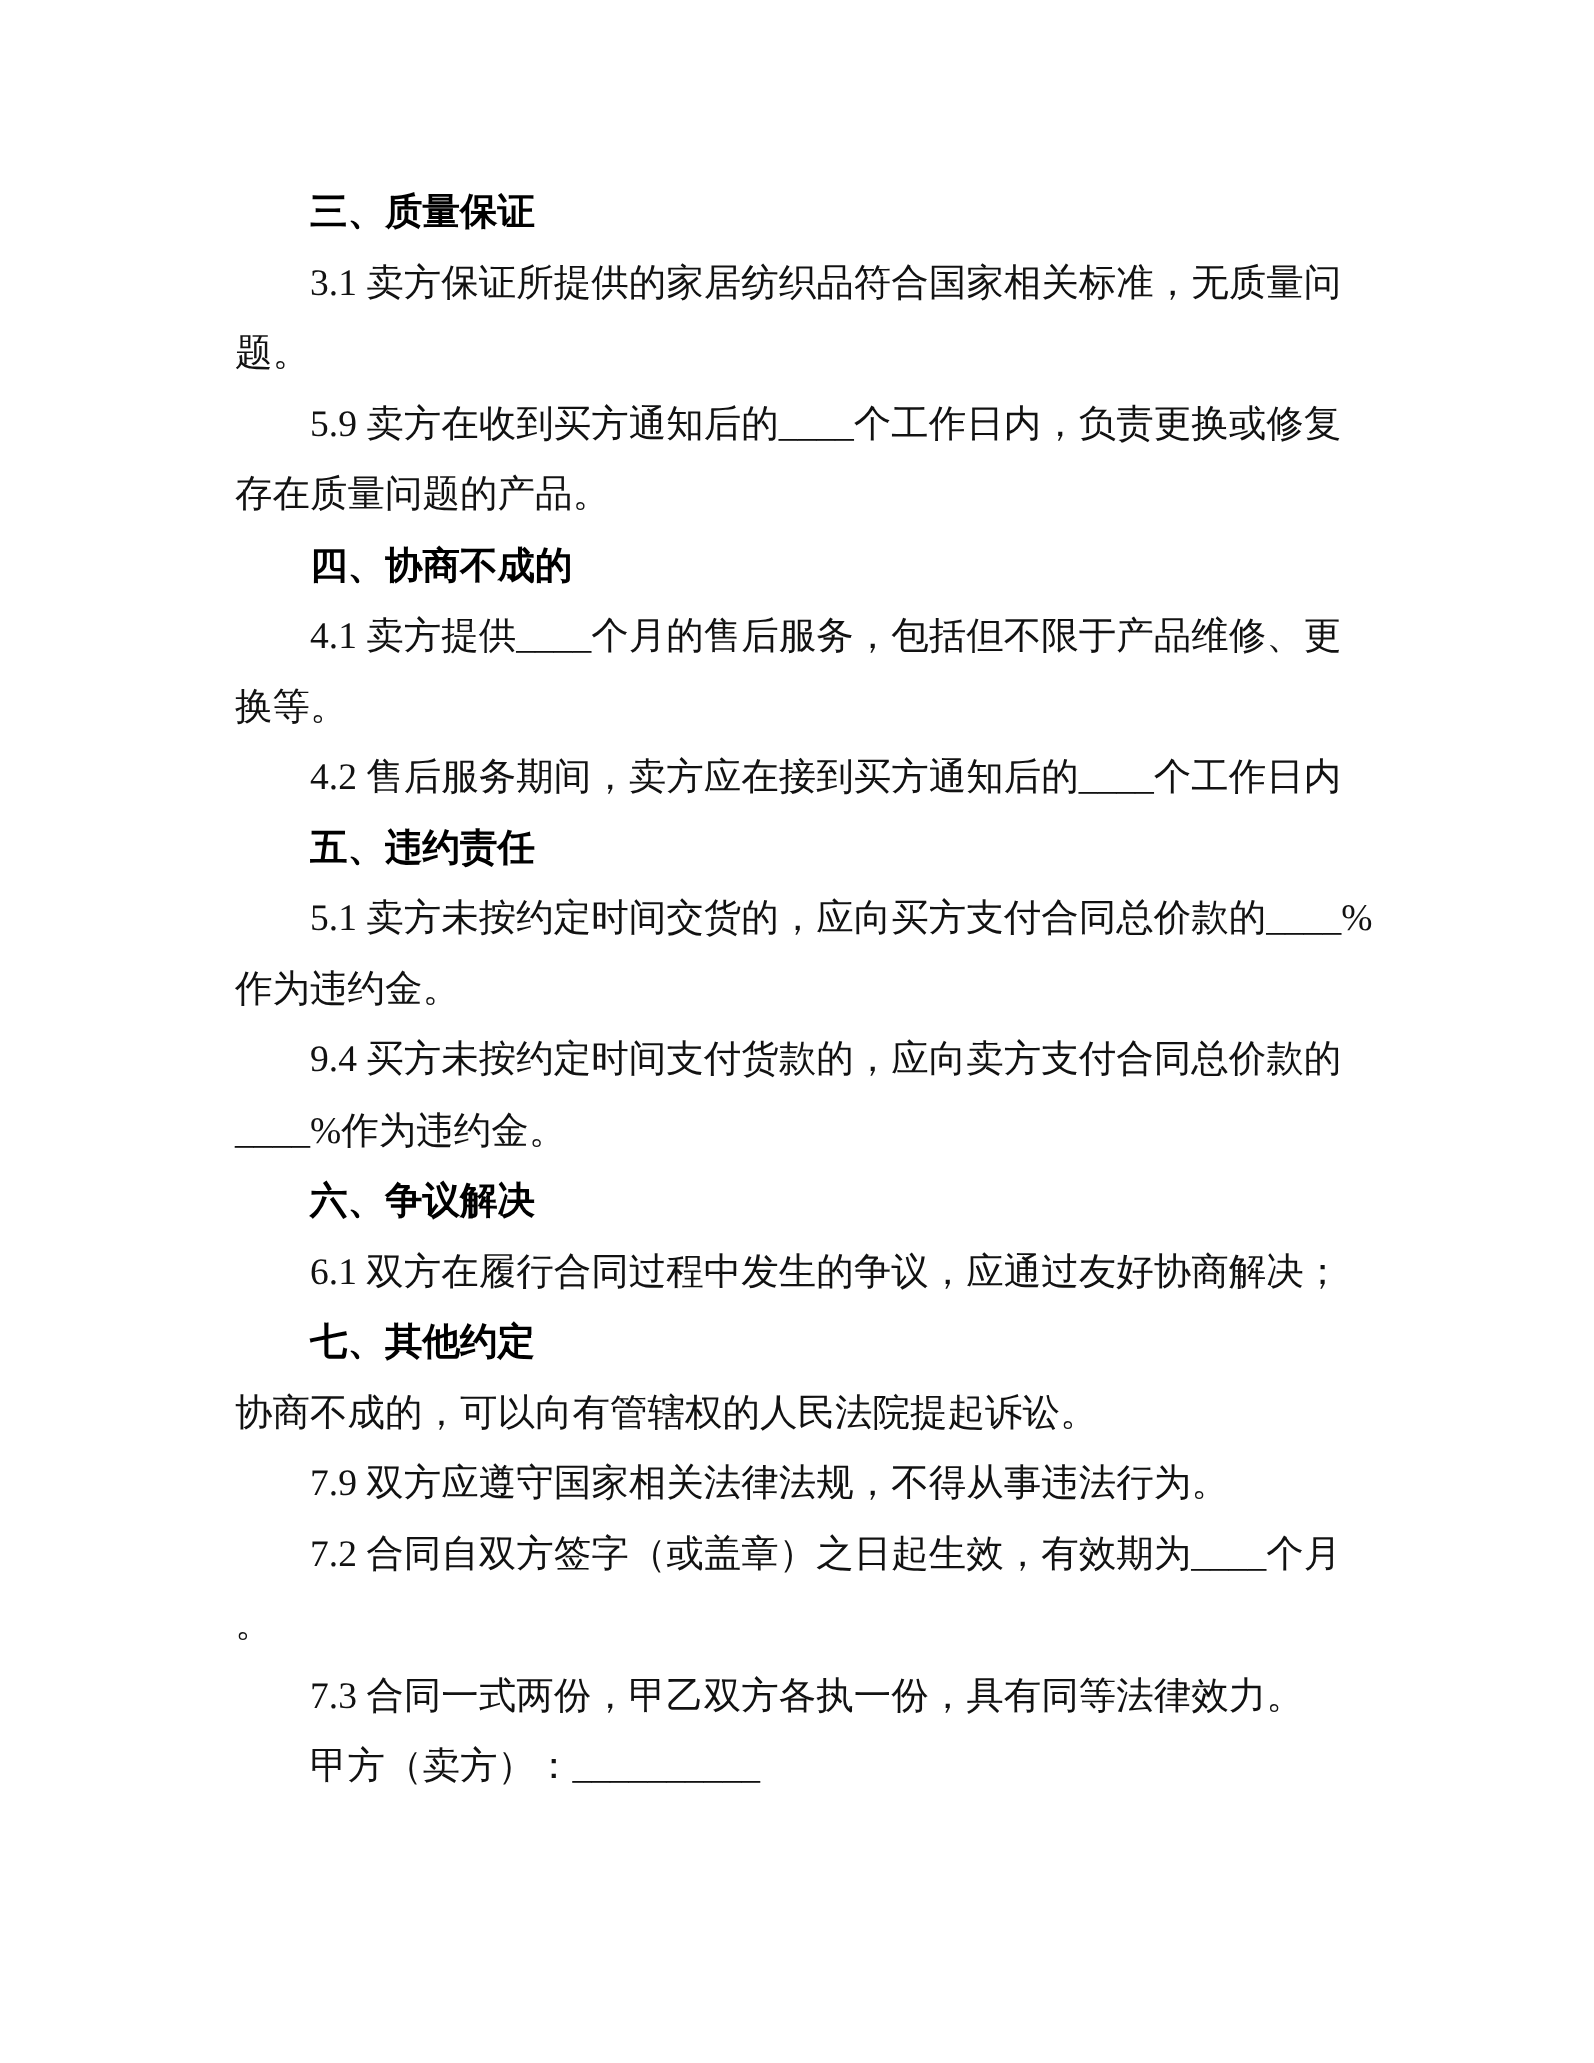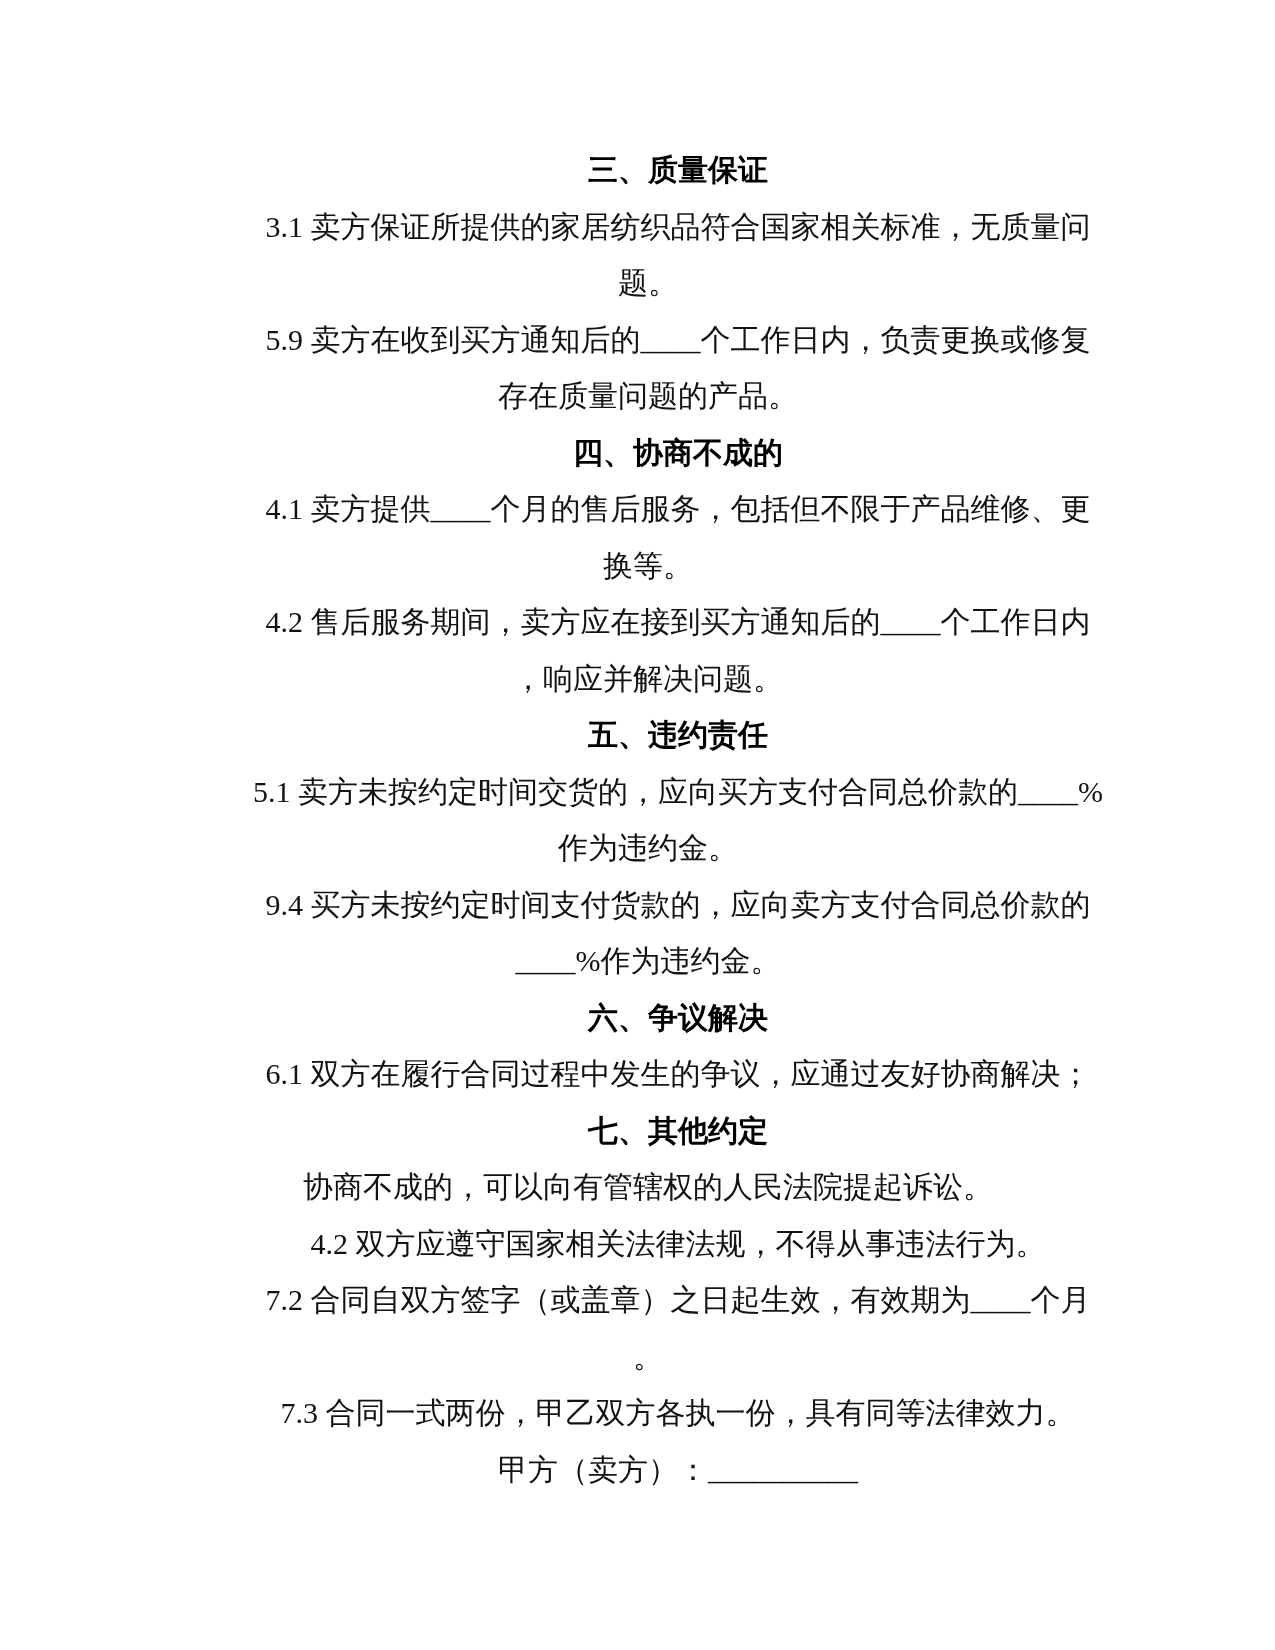--- a/index.html
+++ b/index.html
@@ -20,21 +20,20 @@
     left: 188px;
     top: 142px;
     width: 920px;
   }
   .line {
     font-family: "Liberation Serif", "DejaVu Serif", serif;
     font-size: 30px;
     line-height: 56.5px;
     white-space: pre;
     color: #121212;
-    text-align: center;
   }
   .indent {
     padding-left: 60px;
   }
   .heading {
     font-family: "Liberation Sans", "DejaVu Sans", sans-serif;
     font-weight: 700;
     color: #000000;
   }
 </style>
@@ -51,38 +50,37 @@
 
     <div class="line indent">5.9 卖方在收到买方通知后的____个工作日内，负责更换或修复</div>
     <div class="line">存在质量问题的产品。</div>
 
     <div class="line heading indent">四、协商不成的</div>
 
     <div class="line indent">4.1 卖方提供____个月的售后服务，包括但不限于产品维修、更</div>
     <div class="line">换等。</div>
 
     <div class="line indent">4.2 售后服务期间，卖方应在接到买方通知后的____个工作日内</div>
-    <div class="line">，响应并解决问题。</div>
 
     <div class="line heading indent">五、违约责任</div>
 
     <div class="line indent">5.1 卖方未按约定时间交货的，应向买方支付合同总价款的____%</div>
     <div class="line">作为违约金。</div>
 
     <div class="line indent">9.4 买方未按约定时间支付货款的，应向卖方支付合同总价款的</div>
     <div class="line">____%作为违约金。</div>
 
     <div class="line heading indent">六、争议解决</div>
 
     <div class="line indent">6.1 双方在履行合同过程中发生的争议，应通过友好协商解决；</div>
     <div class="line heading indent">七、其他约定</div>
 
     <div class="line">协商不成的，可以向有管辖权的人民法院提起诉讼。</div>
 
-    <div class="line indent">4.2 双方应遵守国家相关法律法规，不得从事违法行为。</div>
+    <div class="line indent">7.9 双方应遵守国家相关法律法规，不得从事违法行为。</div>
 
     <div class="line indent">7.2 合同自双方签字（或盖章）之日起生效，有效期为____个月</div>
     <div class="line">。</div>
 
     <div class="line indent">7.3 合同一式两份，甲乙双方各执一份，具有同等法律效力。</div>
 
     <div class="line indent">甲方（卖方）：__________</div>
 
   </div>
 </div>

